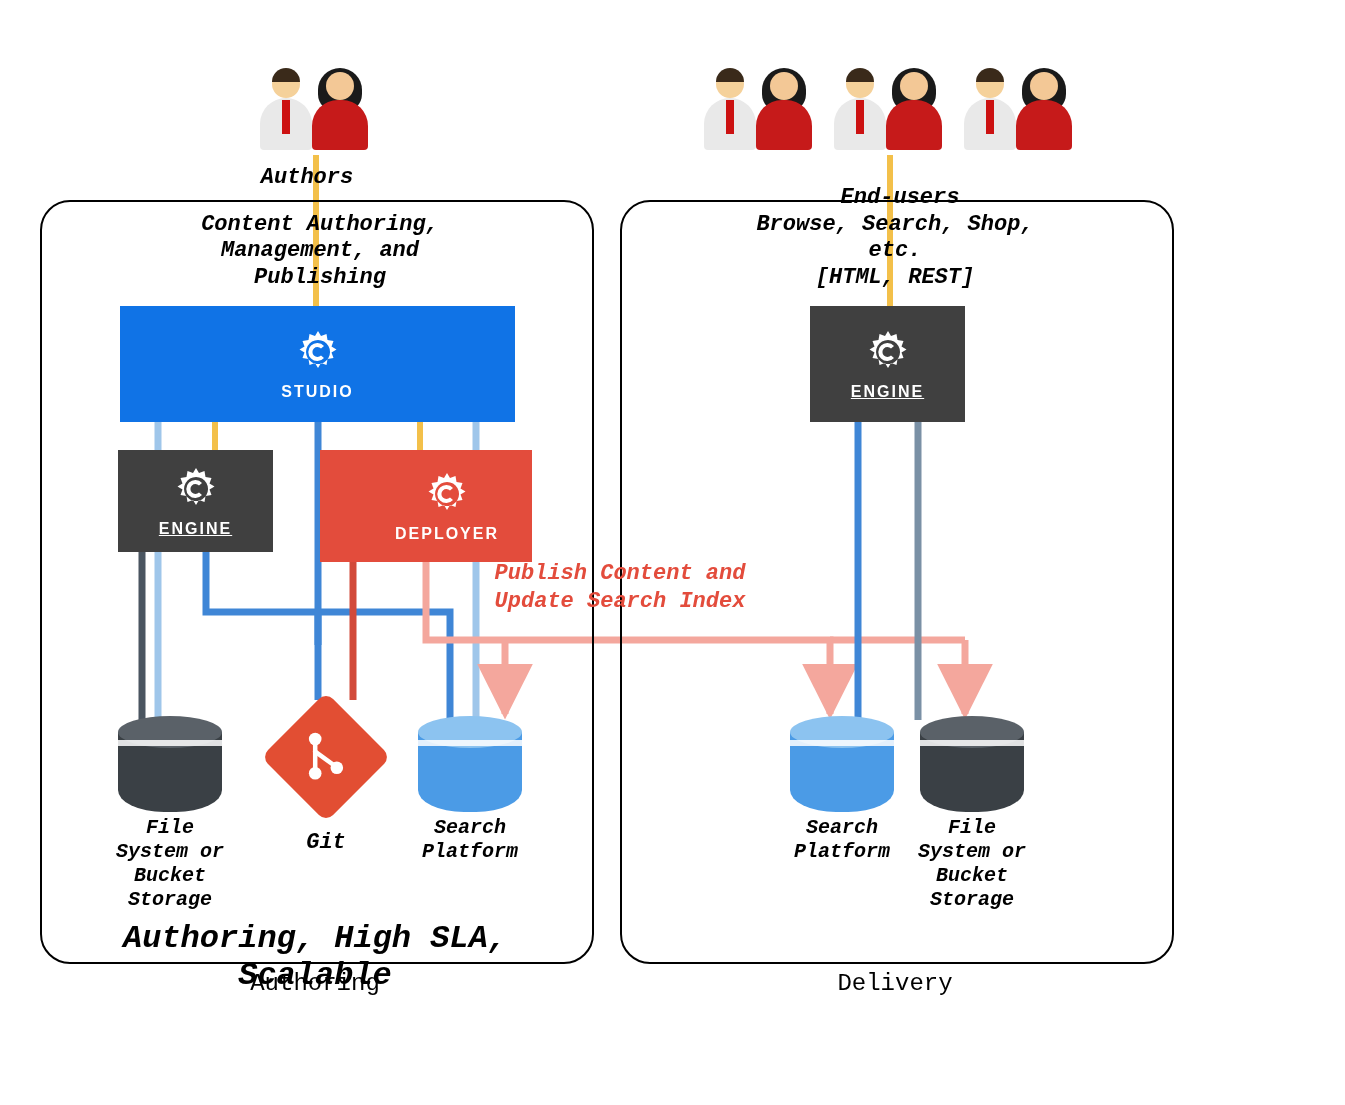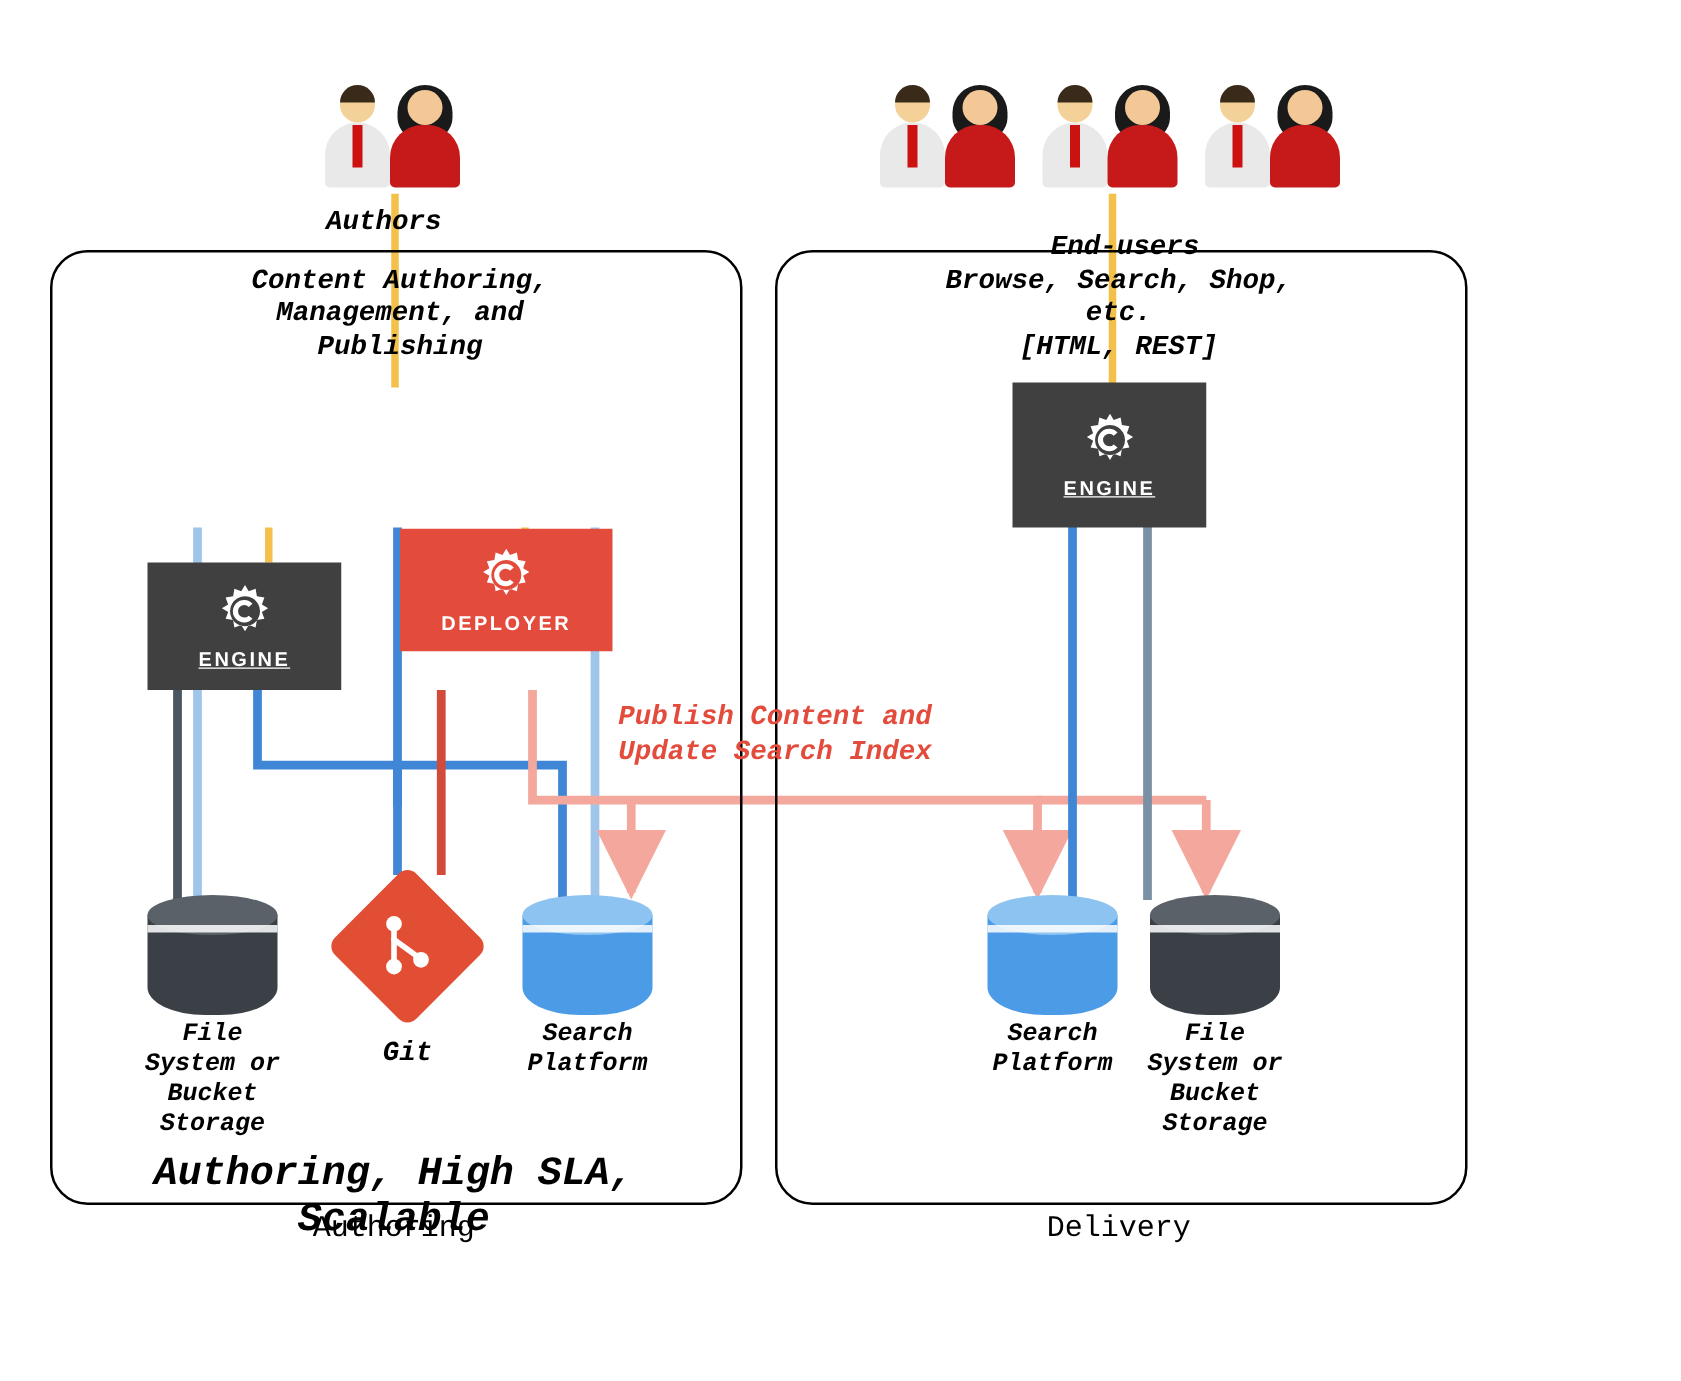--- a/index.html
+++ b/index.html
@@ -136,32 +136,41 @@
   <div class="abs label" style="left:795px;top:165px;width:210px;margin-top:20px;">End-users</div>
 
   <div class="abs label" style="left:120px;top:212px;width:400px;">Content Authoring,
 Management, and
 Publishing</div>
 
   <div class="abs label" style="left:690px;top:212px;width:410px;">Browse, Search, Shop,
 etc.
 [HTML, REST]</div>
 
+  <div class="abs nodebox studio" style="left:120px;top:306px;width:395px;height:116px;">
+    <svg class="gear" viewBox="0 0 100 100">
+        <g fill="#fff">
+          <path d="M50 8l6 10 11-4 2 12 12 2-4 11 10 6-10 6 4 11-12 2-2 12-11-4-6 10-6-10-11 4-2-12-12-2 4-11-10-6 10-6-4-11 12-2 2-12 11 4z M50 26a24 24 0 1 0 .1 0z" fill-rule="evenodd"></path>
+          <path d="M62 38a18 18 0 1 0 0 24l-6-5a10 10 0 1 1 0-14z"></path>
+        </g>
+      </svg>
+    <div class="name">STUDIO</div>
+  </div>
 
   <div class="abs nodebox engine" style="left:118px;top:450px;width:155px;height:102px;">
     <svg class="gear" viewBox="0 0 100 100">
         <g fill="#fff">
           <path d="M50 8l6 10 11-4 2 12 12 2-4 11 10 6-10 6 4 11-12 2-2 12-11-4-6 10-6-10-11 4-2-12-12-2 4-11-10-6 10-6-4-11 12-2 2-12 11 4z M50 26a24 24 0 1 0 .1 0z" fill-rule="evenodd"></path>
           <path d="M62 38a18 18 0 1 0 0 24l-6-5a10 10 0 1 1 0-14z"></path>
         </g>
       </svg>
     <div class="name">ENGINE</div>
   </div>
 
-  <div class="abs nodebox deployer" style="left:320px;top:423px;width:170px;height:98px;">
+  <div class="abs nodebox deployer" style="left:320px;top:450px;width:170px;height:112px;padding-left:42px;">
     <svg class="gear" viewBox="0 0 100 100">
         <g fill="#fff">
           <path d="M50 8l6 10 11-4 2 12 12 2-4 11 10 6-10 6 4 11-12 2-2 12-11-4-6 10-6-10-11 4-2-12-12-2 4-11-10-6 10-6-4-11 12-2 2-12 11 4z M50 26a24 24 0 1 0 .1 0z" fill-rule="evenodd"></path>
           <path d="M62 38a18 18 0 1 0 0 24l-6-5a10 10 0 1 1 0-14z"></path>
         </g>
       </svg>
     <div class="name">DEPLOYER</div>
   </div>
 
   <div class="abs nodebox engine" style="left:810px;top:306px;width:155px;height:116px;">

